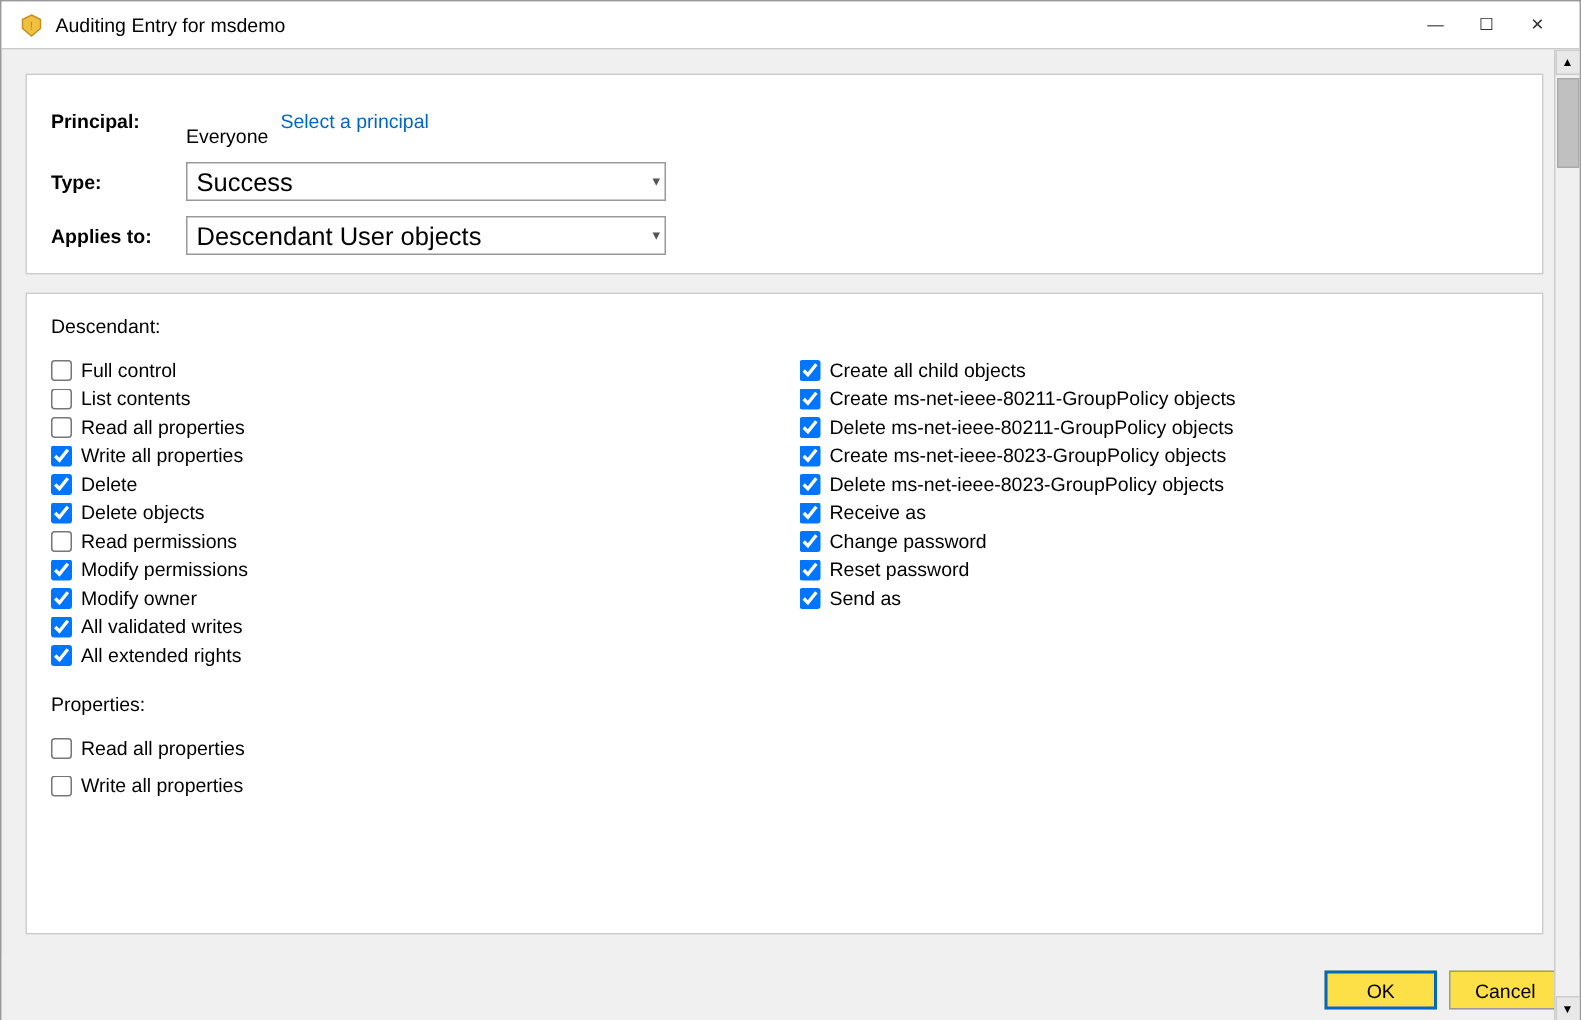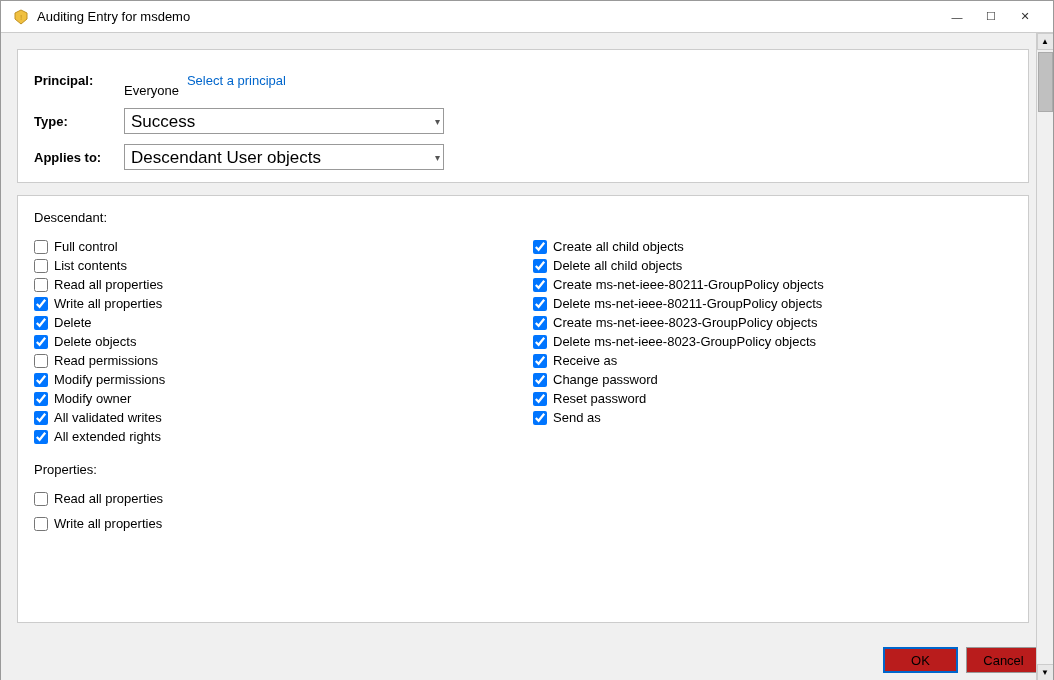--- a/index.html
+++ b/index.html
@@ -171,21 +171,21 @@
       display: flex;
       justify-content: flex-end;
       padding: 8px 12px;
       gap: 8px;
       background: #f0f0f0;
     }
     .footer-btn {
       width: 75px;
       height: 26px;
       border: 1px solid #999;
-      background: #b91c1c;
+      background: #fde047;
       font-size: 13px;
       cursor: pointer;
       display: flex;
       align-items: center;
       justify-content: center;
       text-align: center;
     }
     .footer-btn.ok {
       border: 2px solid #0066cc;
     }
@@ -334,24 +334,20 @@
             </div>
           </div>
 
           <div>
             <div class="checkbox-item">
               <input type="checkbox" checked="" style="">
               <span class="checkbox-label">Create all child objects</span>
             </div>
             <div class="checkbox-item">
               <input type="checkbox" checked="" style="">
-              <span class="checkbox-label">Delete all child objects</span>
-            </div>
-            <div class="checkbox-item">
-              <input type="checkbox" checked="" style="">
               <span class="checkbox-label">Create ms-net-ieee-80211-GroupPolicy objects</span>
             </div>
             <div class="checkbox-item">
               <input type="checkbox" checked="" style="">
               <span class="checkbox-label">Delete ms-net-ieee-80211-GroupPolicy objects</span>
             </div>
             <div class="checkbox-item">
               <input type="checkbox" checked="" style="">
               <span class="checkbox-label">Create ms-net-ieee-8023-GroupPolicy objects</span>
             </div>

